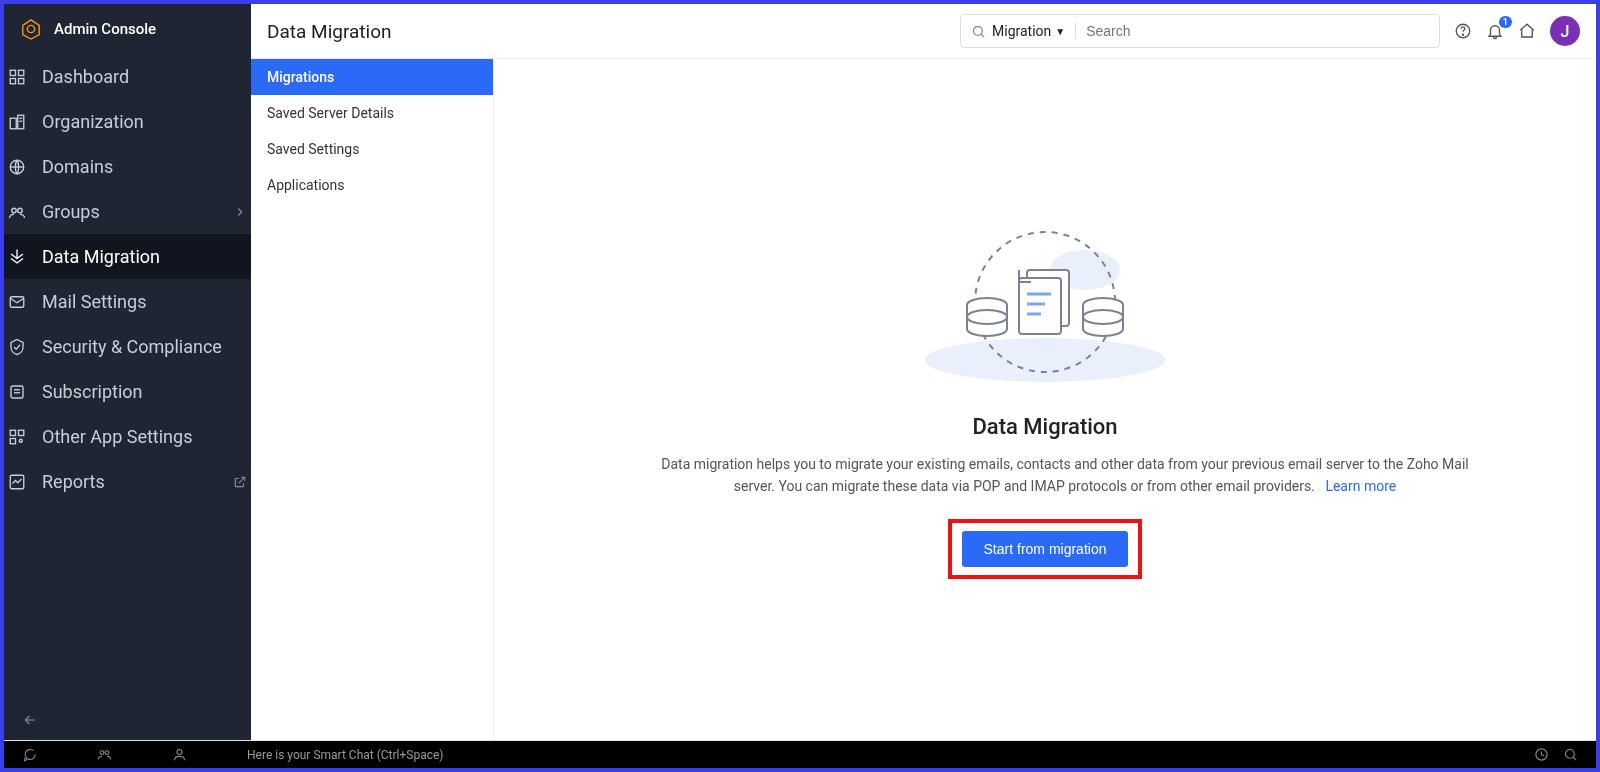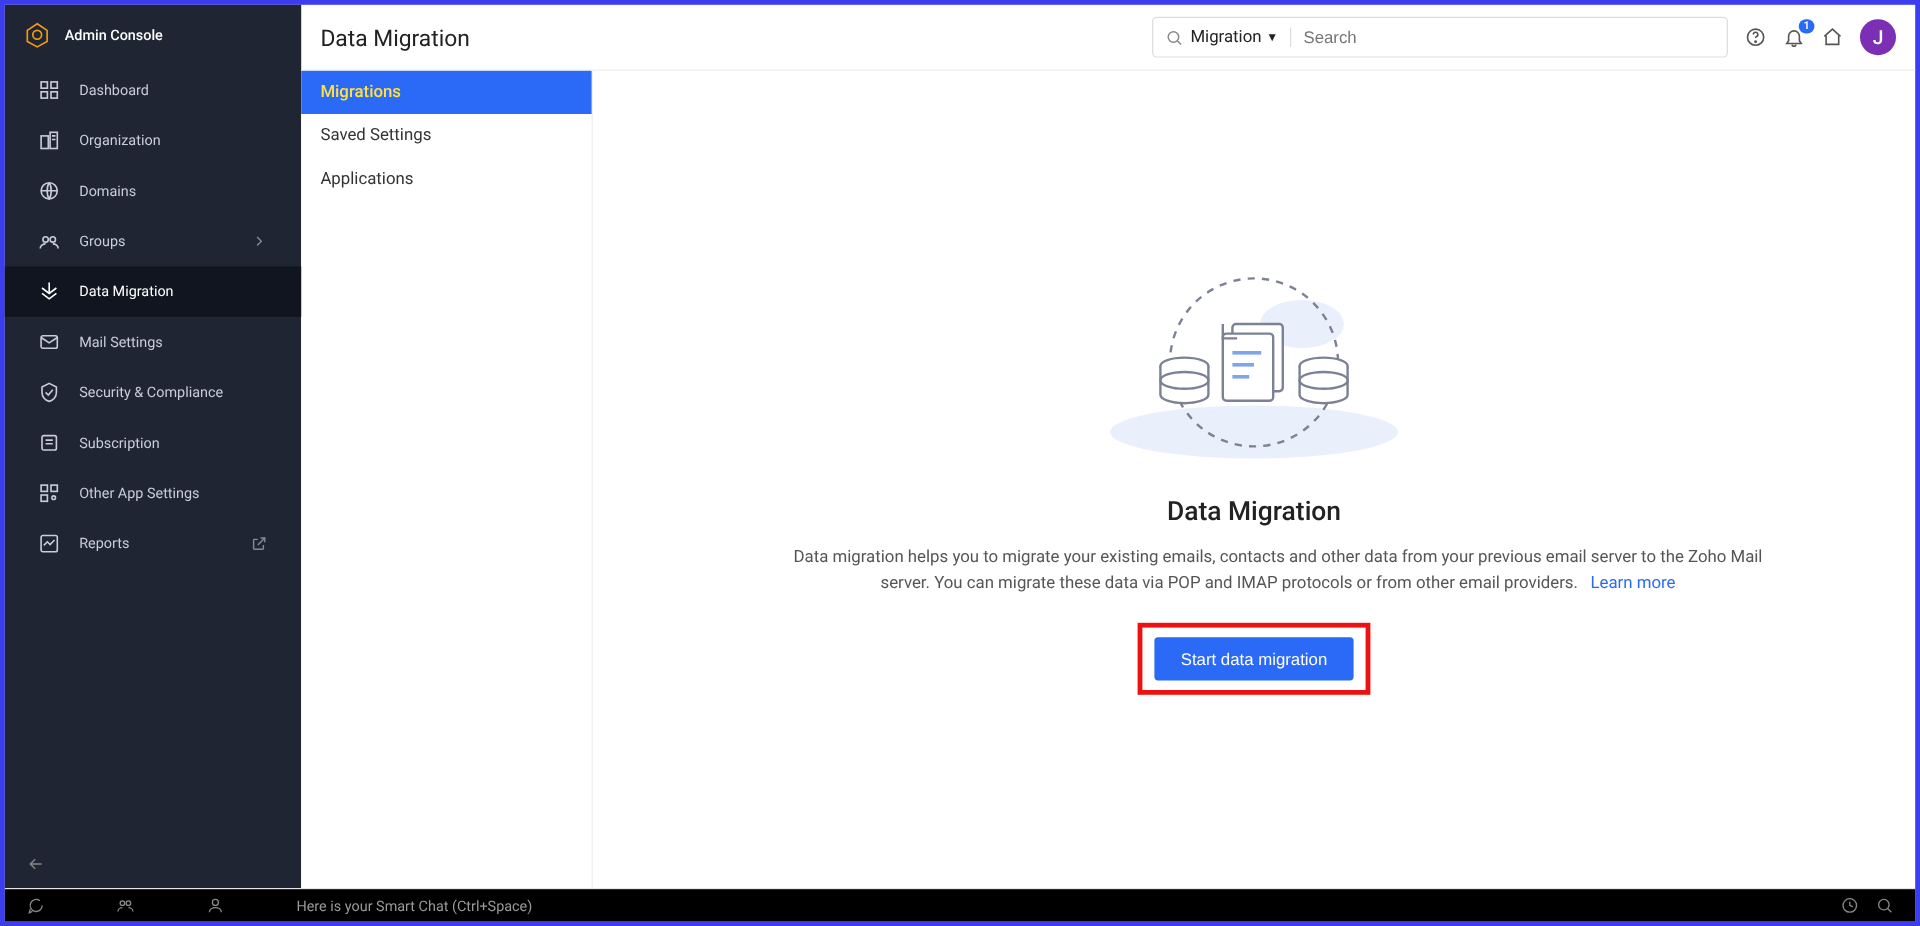--- a/index.html
+++ b/index.html
@@ -1,33 +1,33 @@
 <!DOCTYPE html>
 <html><head>
 <meta charset="utf-8">
 <style>
 * { box-sizing: border-box; margin: 0; padding: 0; }
 body { font-family: -apple-system, BlinkMacSystemFont, "Segoe UI", Roboto, sans-serif; background: #fff; overflow: hidden; }
 .app { width: 1600px; height: 772px; position: relative; border: 4px solid #3d3df0; display: flex; flex-direction: column; }
 .main-row { display: flex; flex: 1; min-height: 0; }
 .sidebar { width: 247px; background: #1f2533; color: #c8cdd8; display: flex; flex-direction: column; }
-.brand { display: flex; align-items: center; padding: 14px 16px; font-size: 12px; font-weight: 500; color: #fff; }
+.brand { display: flex; align-items: center; padding: 14px 16px; font-size: 15px; font-weight: 500; color: #fff; }
 .brand .logo { width: 22px; height: 22px; margin-right: 12px; display: inline-block; }
 .nav { flex: 1; }
-.nav-item { display: flex; align-items: center; padding: 12px 28px; font-size: 12px; cursor: pointer; color: #c8cdd8; position: relative; }
+.nav-item { display: flex; align-items: center; padding: 12px 4px; font-size: 18px; cursor: pointer; color: #c8cdd8; position: relative; }
 .nav-item.active { background: #11151f; color: #fff; }
 .nav-item .icon { width: 18px; height: 18px; margin-right: 16px; flex-shrink: 0; }
 .nav-item .chev { margin-left: auto; opacity: .6; }
 .nav-item .ext { margin-left: auto; opacity: .6; }
 .sidebar-footer { padding: 12px 18px; text-align: right; }
 .collapse-ic { opacity: .7; cursor: pointer; }
 
 .subnav { width: 243px; background: #fff; border-right: 1px solid #eee; }
 .subnav-item { padding: 10px 16px; font-size: 14px; color: #333; cursor: pointer; }
-.subnav-item.active { background: #2a6af6; color: #fde047; font-weight: 500; }
+.subnav-item.active { background: #2a6af6; color: #ffffff; font-weight: 500; }
 
 .content { flex: 1; display: flex; flex-direction: column; }
 .topbar { display: flex; align-items: center; padding: 10px 16px; border-bottom: 1px solid #eee; }
 .page-title { font-size: 19px; font-weight: 400; color: #222; }
 .topbar-spacer { flex: 1; }
 .searchbox { display: flex; align-items: center; border: 1px solid #ddd; border-radius: 4px; height: 34px; padding: 11px 10px; min-width: 480px; }
 .searchbox .sicon { color: #888; margin-right: 6px; }
 .scope { font-size: 14px; color: #222; display: flex; align-items: center; padding-right: 10px; border-right: 1px solid #ddd; margin-right: 10px; cursor: pointer; }
 .scope .caret { margin-left: 4px; font-size: 10px; }
 .searchbox input { border: none; outline: none; font-size: 14px; flex: 1; }
@@ -228,20 +228,21 @@
               </svg>
             </span>
           <span class="avatar">J</span>
         </div>
       </div>
 
       <div style="display:flex; flex:1; min-height:0;">
 
         <div class="subnav">
           <div class="subnav-item active"><span>Migrations</span></div>
+          <div class="subnav-item"><span>Saved Server Details</span></div>
           <div class="subnav-item"><span>Saved Settings</span></div>
           <div class="subnav-item"><span>Applications</span></div>
         </div>
 
         <div class="body-area">
           <div class="illus">
             <svg width="260" height="170" viewBox="0 0 260 170">
               <ellipse cx="130" cy="140" rx="120" ry="22" fill="#e9f0fb"></ellipse>
               <ellipse cx="170" cy="50" rx="35" ry="20" fill="#e9f0fb"></ellipse>
               <circle cx="130" cy="82" r="70" fill="none" stroke="#7a8294" stroke-width="2" stroke-dasharray="6 6"></circle>
@@ -268,21 +269,21 @@
               </g>
             </svg>
           </div>
           <div class="body-title">Data Migration</div>
           <div class="body-desc">
             <span>Data migration helps you to migrate your existing emails, contacts and other data from your previous email server to the Zoho Mail server. You can migrate these data via POP and IMAP protocols or from other email providers.</span>
             <span>&nbsp;</span>
             <a class="learn-link">Learn more</a>
           </div>
           <div class="cta-wrap">
-            <button class="cta">Start data migration</button>
+            <button class="cta">Start from migration</button>
           </div>
         </div>
       </div>
     </div>
   </div>
 
   <div class="bottombar">
     <span class="bicon">
         <svg viewBox="0 0 24 24" width="15" height="15" fill="none" stroke="currentColor" stroke-width="1.8">
           <path d="M21 12a8 8 0 1 1-3-6.2"></path>

